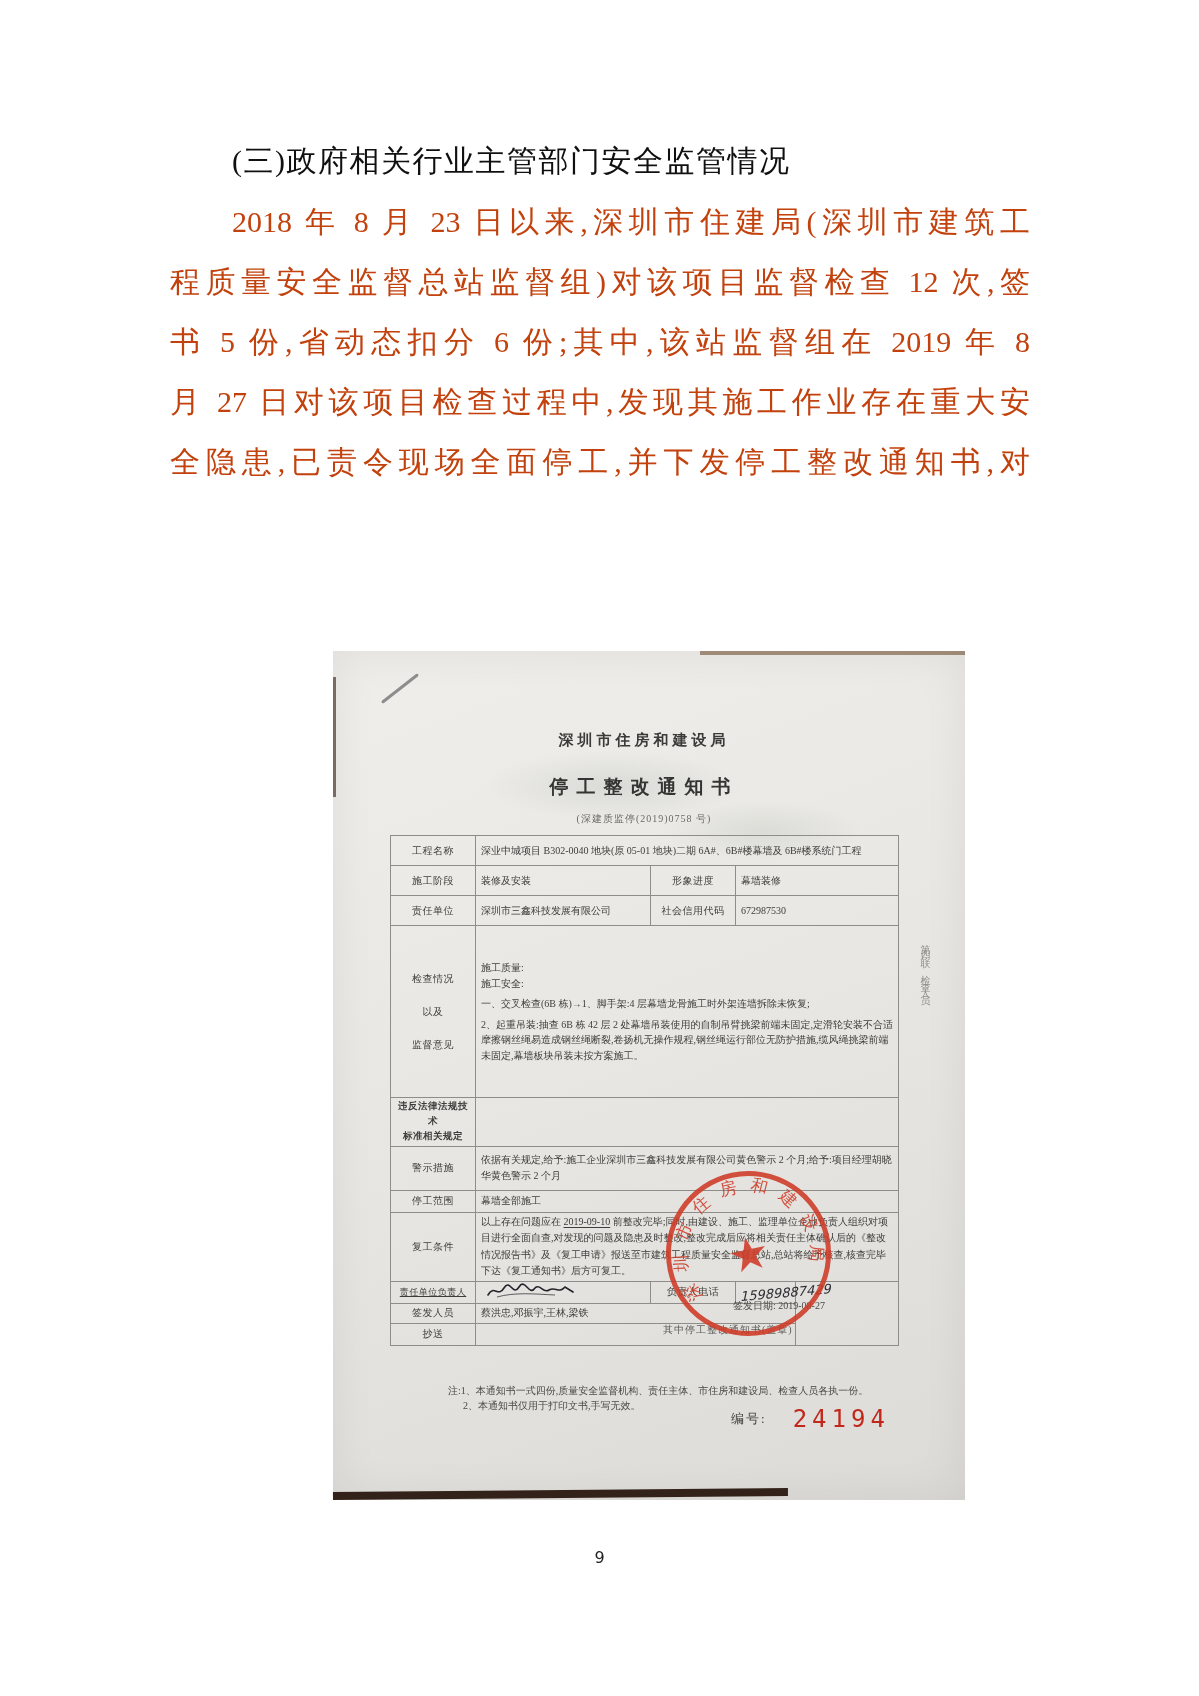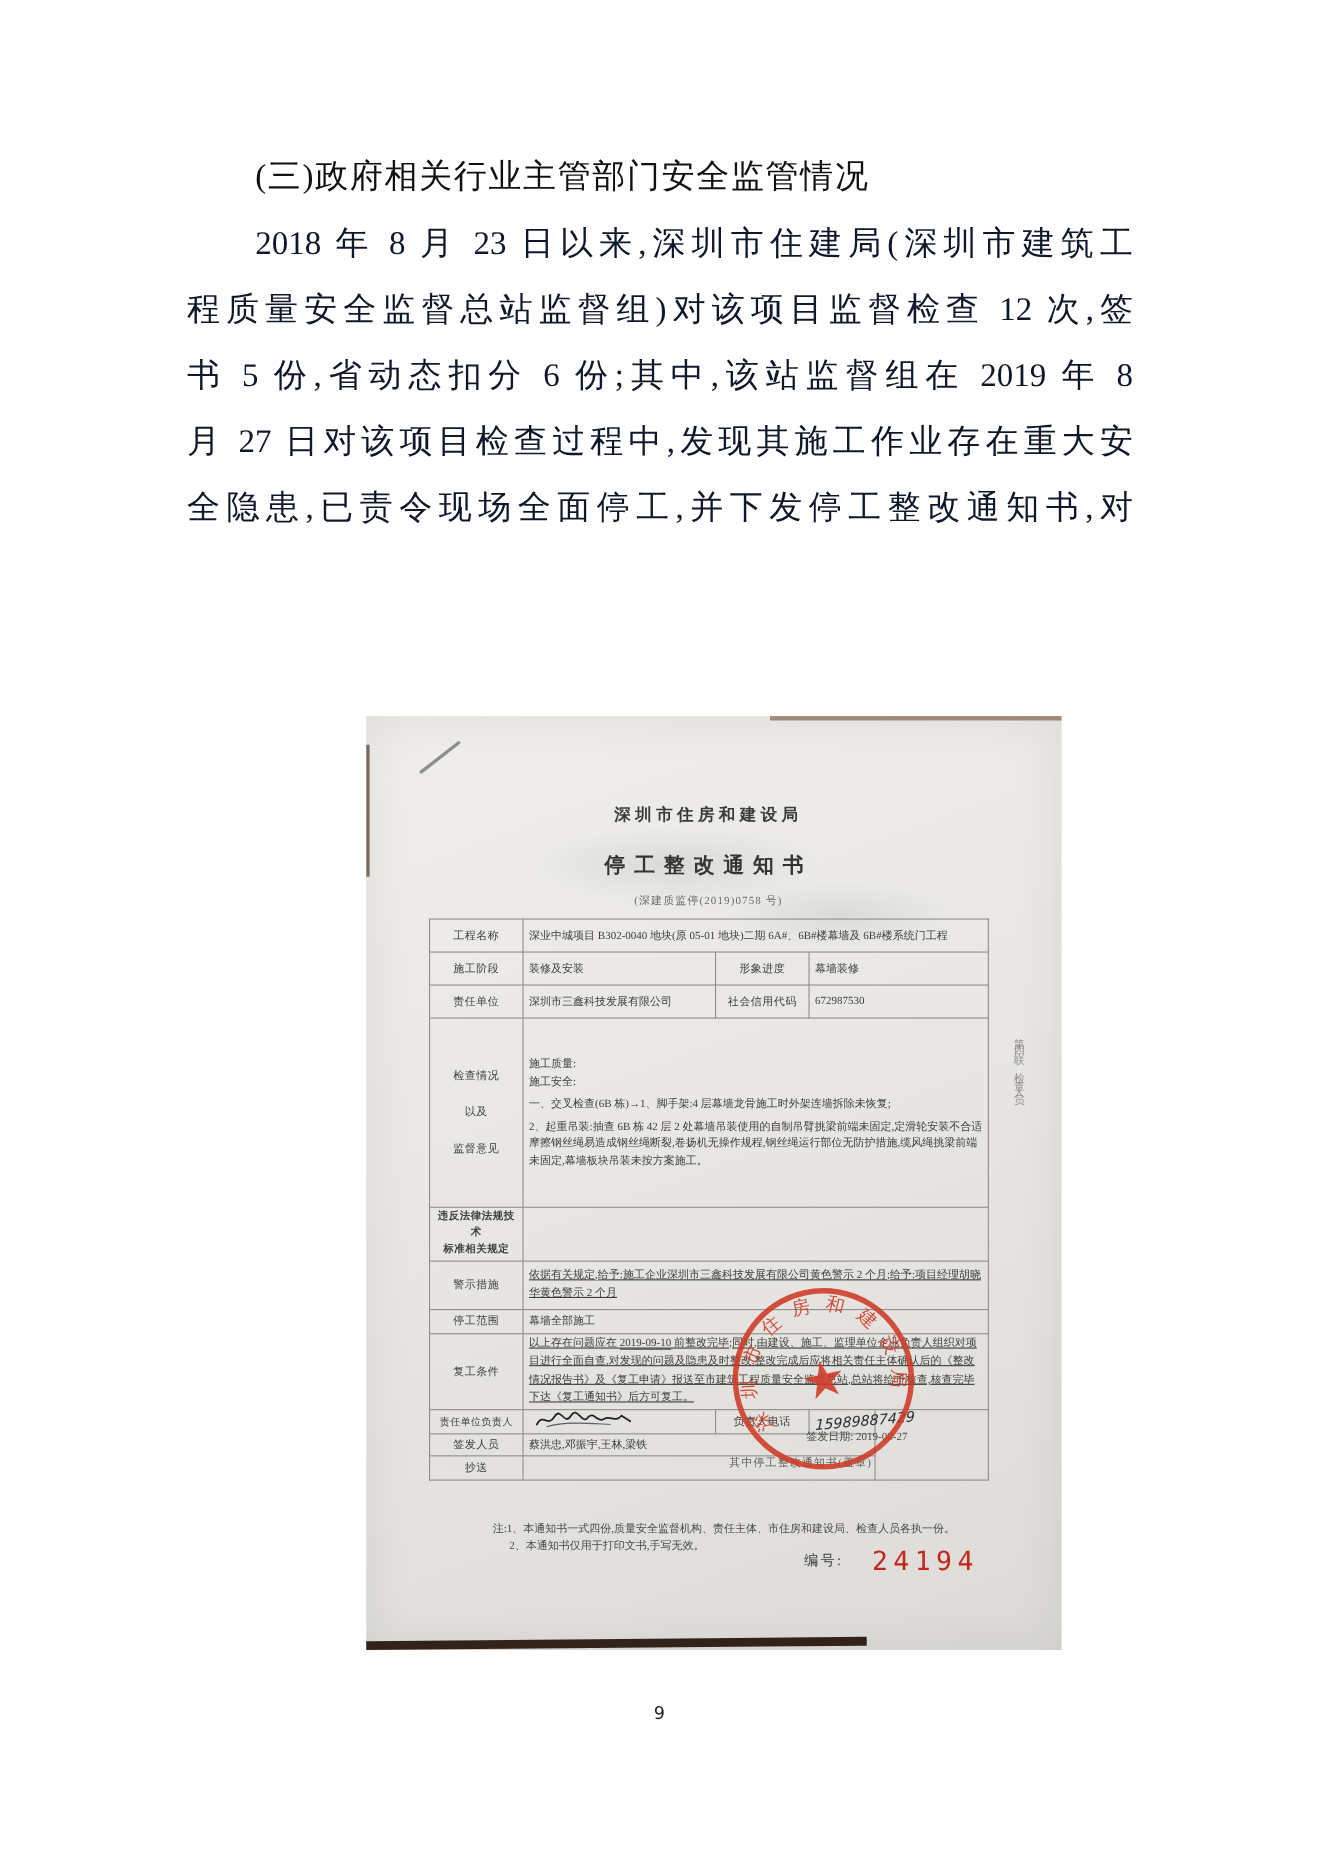--- a/index.html
+++ b/index.html
@@ -2,21 +2,21 @@
 <html><head>
 <meta charset="utf-8">
 <style>
   html,body{margin:0;padding:0;background:#fff;}
   .page{position:relative;width:1199px;height:1696px;background:#ffffff;overflow:hidden;
         font-family:"Liberation Serif","DejaVu Serif",serif;color:#151515;}
 
   
   .body-text{position:absolute;left:170px;top:130px;width:860px;}
   .heading{font-size:30px;line-height:62px;height:62px;padding-left:62px;letter-spacing:1.5px;color:#101010;}
-  .pline{font-size:30px;height:60px;line-height:60px;text-align:justify;text-align-last:justify;color:#0f172a;}
+  .pline{font-size:30px;height:60px;line-height:60px;text-align:justify;text-align-last:justify;color:#c2410c;}
   .pline.first{padding-left:62px;}
   .pline.last{text-align:left;text-align-last:left;letter-spacing:2px;}
 
   
   .photo{position:absolute;left:285px;top:651px;width:632px;height:849px;
          background:linear-gradient(160deg,#efeeea 0%,#e8e7e3 45%,#dcdbd7 100%);
          box-shadow:inset 0 0 46px rgba(0,0,0,.07);margin-left:48px;}
   .desk-bottom{position:absolute;left:0;bottom:0;width:72%;height:8px;background:#33221a;
                transform:rotate(-.5deg);transform-origin:left bottom;}
   .desk-top{position:absolute;right:0;top:0;width:42%;height:4px;background:#7a5a41;opacity:.65;}
@@ -38,21 +38,21 @@
                   vertical-align:middle;overflow:visible;}
   td.lbl{text-align:center;letter-spacing:.5px;padding:1px 2px;font-size:10px;color:#47463f;}
   td.lbl.small{font-size:9.5px;line-height:1.6;}
   tr.r1{height:30px;} tr.r2{height:30px;} tr.r3{height:30px;padding-left:22px;} tr.r4{height:172px;}
   tr.r5{height:44px;font-weight:bold;} tr.r6{height:44px;} tr.r7{height:22px;} tr.r8{height:58px;}
   tr.r9{height:22px;} tr.r10{height:20px;} tr.r11{height:22px;}
   td.insp{vertical-align:top;line-height:1.55;padding-top:4px;}
   td.insp .ln3,.insp .ln4{margin-top:5px;}
   .insp-lbl div{line-height:1.3;}
   .insp-lbl div:nth-child(2){margin:20px 0;}
-  td.wrap{line-height:1.65;text-decoration:underline;}
+  td.wrap{line-height:1.65;}
   .u{text-decoration:underline;text-underline-offset:2px;}
   .sig-svg{display:block;margin:-2px 0 0 4px;}
   .hand-phone{display:inline-block;transform:rotate(-5deg) skewX(-6deg);font-size:13px;
               font-style:italic;font-family:"DejaVu Sans",sans-serif;color:#2c2c34;white-space:nowrap;}
 
   .side-label{position:absolute;left:585px;top:285px;writing-mode:vertical-rl;
               font-size:10px;letter-spacing:7px;color:#8f8d89;}
   .issue-date{position:absolute;left:400px;top:648px;font-size:10px;color:#4a4946;white-space:nowrap;}
   .seal-caption{position:absolute;left:330px;top:672px;font-size:10px;color:#5c5b57;letter-spacing:1px;white-space:nowrap;}
   .stamp{position:absolute;left:328px;top:515px;opacity:.88;transform:rotate(-12deg);}
@@ -146,21 +146,21 @@
           <td class="lbl">停工范围</td>
           <td colspan="4">幕墙全部施工</td>
         </tr>
         <tr class="r8">
           <td class="lbl">复工条件</td>
           <td colspan="4" class="wrap">
             <span>以上存在问题应在 </span><span class="u">2019-09-10</span><span> 前整改完毕;同时,由建设、施工、监理单位企业负责人组织对项目进行全面自查,对发现的问题及隐患及时整改,整改完成后应将相关责任主体确认后的《整改情况报告书》及《复工申请》报送至市建筑工程质量安全监督总站,总站将给予核查,核查完毕下达《复工通知书》后方可复工。</span>
           </td>
         </tr>
         <tr class="r9">
-          <td class="lbl" style="font-size:9px;">责任单位负责人</td>
+          <td class="lbl" style="font-size:9px;text-decoration:underline;">责任单位负责人</td>
           <td>
             <svg class="sig-svg" width="92" height="18" viewBox="0 0 92 18">
               <path d="M3,13 C9,2 13,16 19,6 S28,15 34,5 S44,15 50,6 C55,1 58,12 64,8 S74,12 80,5 L88,10" fill="none" stroke="#23232b" stroke-width="1.6" stroke-linecap="round"></path>
               <path d="M12,15 C30,10 50,12 70,13" fill="none" stroke="#23232b" stroke-width="1" opacity=".7"></path>
             </svg>
           </td>
           <td class="lbl">负责人电话</td>
           <td><span class="hand-phone">15989887429</span></td>
           <td rowspan="3"></td>
         </tr>

